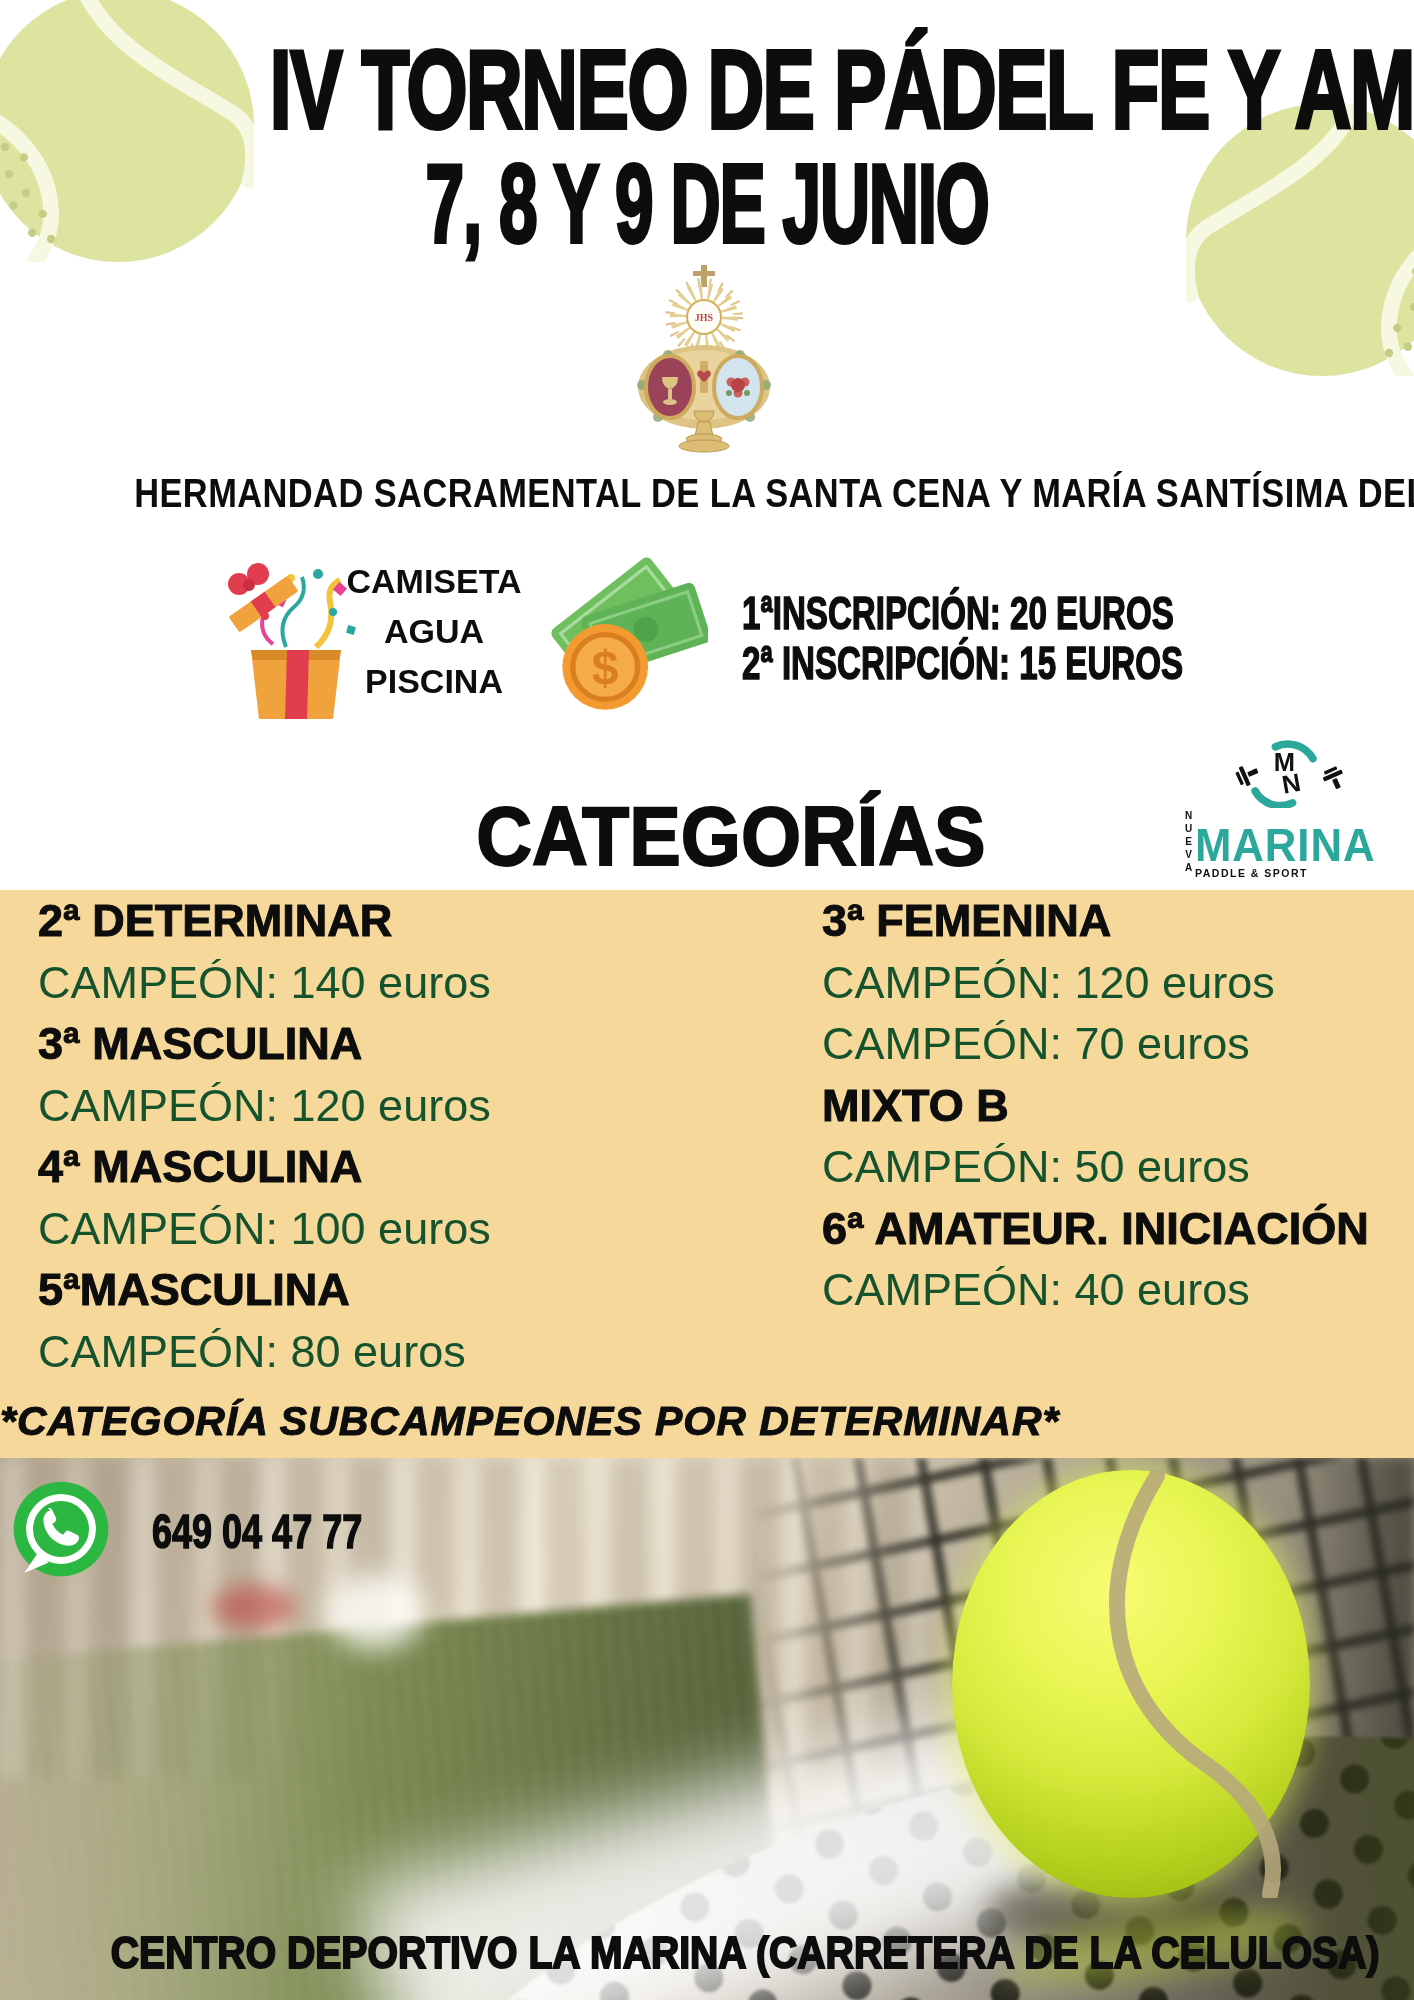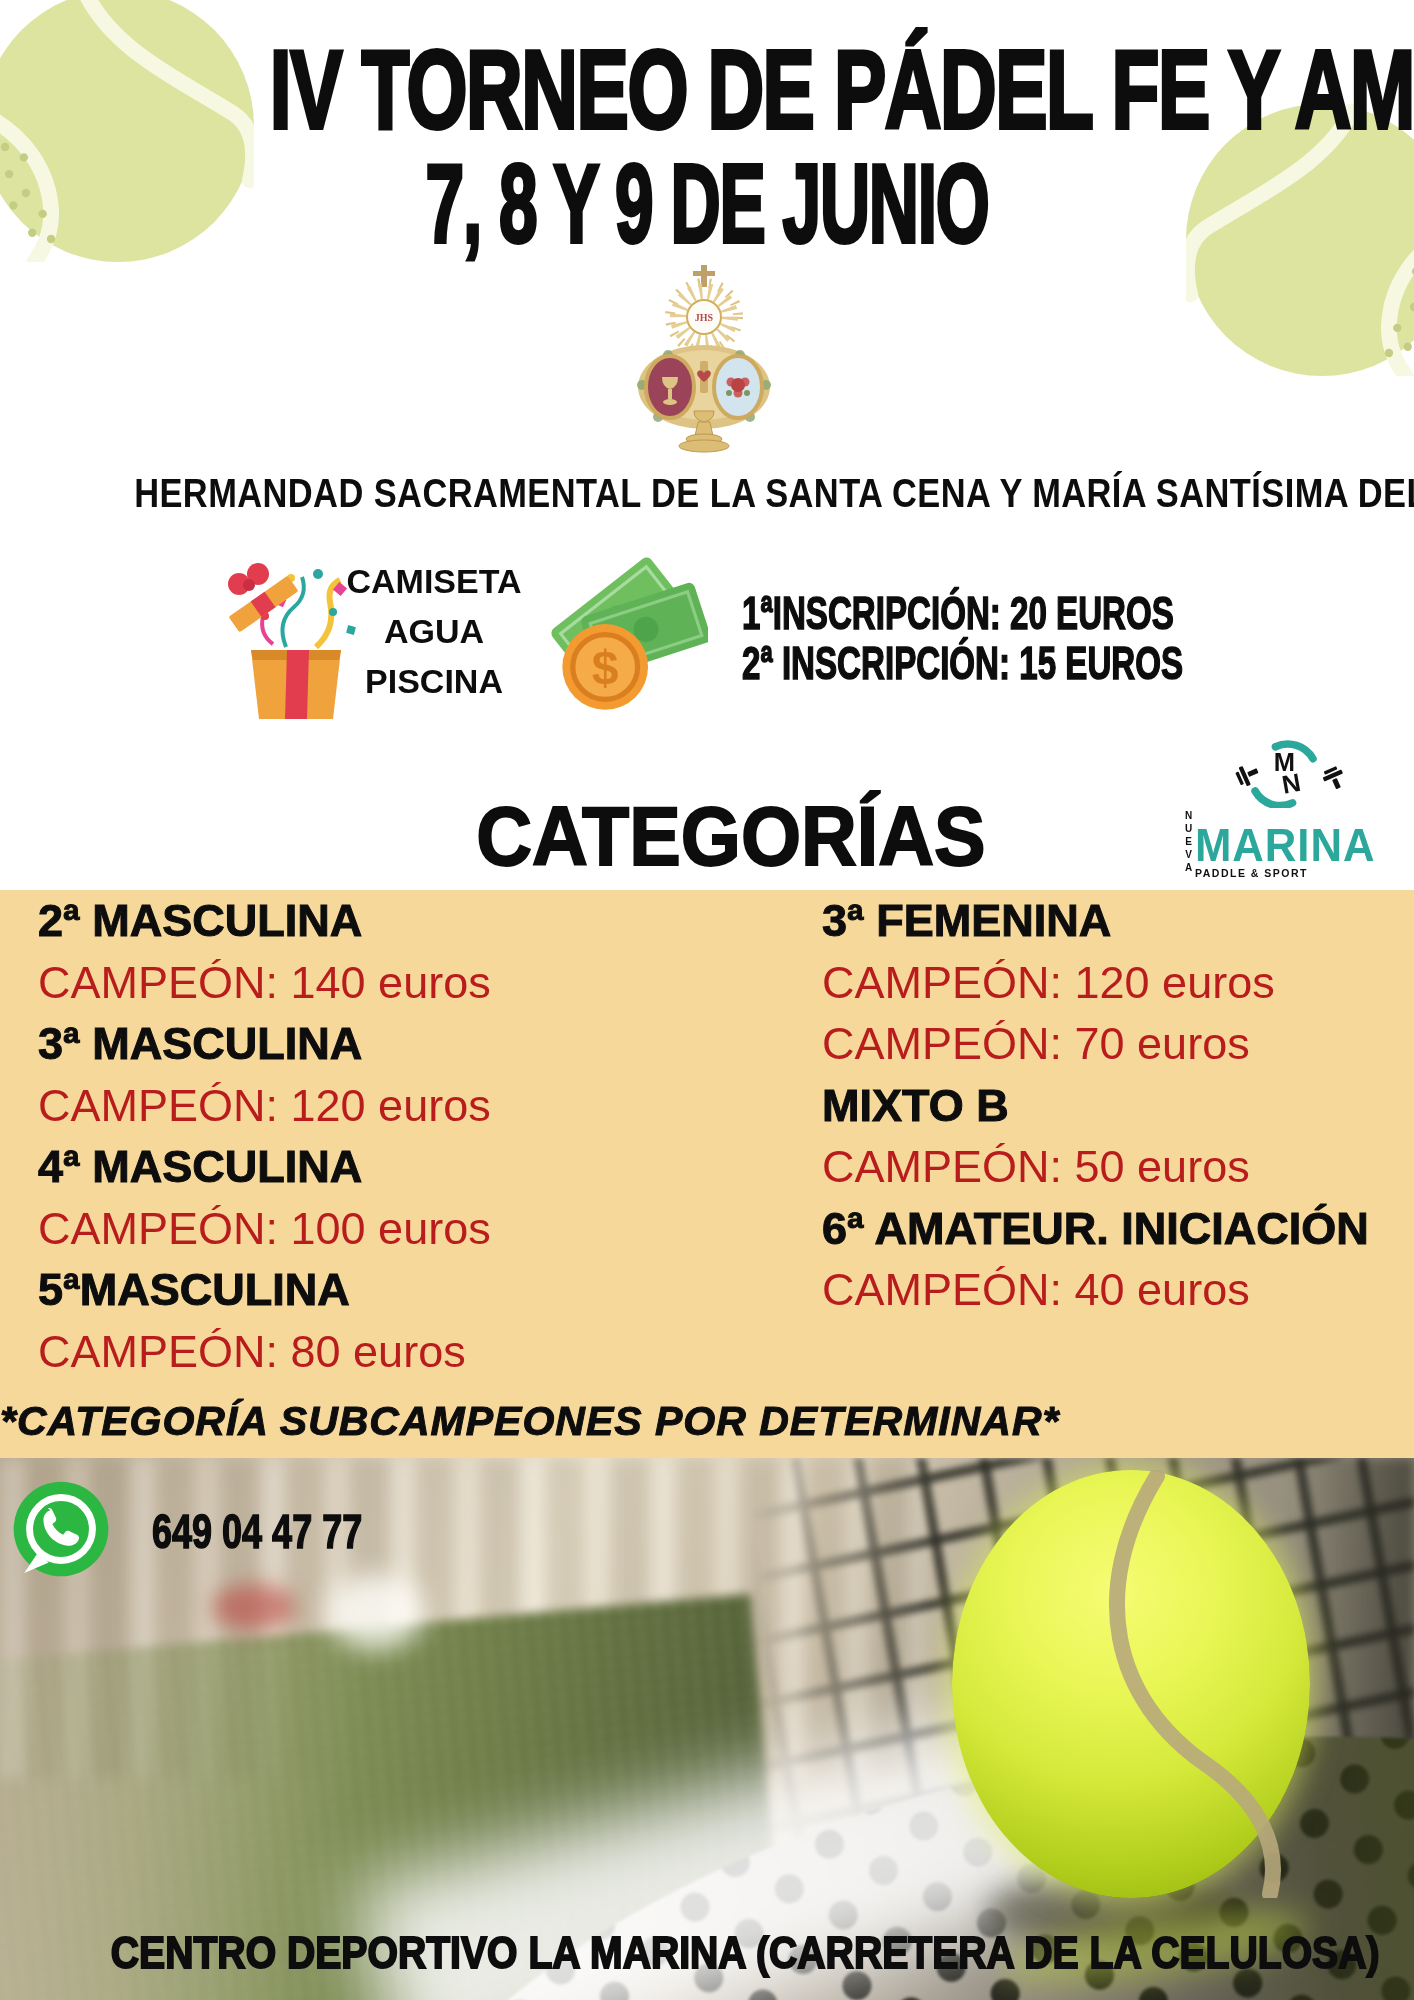--- a/index.html
+++ b/index.html
@@ -56,21 +56,21 @@
                 color:#111; margin:0 2px 4px 0; line-height:1;}
   .marina-name{font-size:46px; font-weight:700; color:#2ba79b; letter-spacing:1px;
                line-height:.85; display:inline-block; transform:scaleX(.95); transform-origin:left bottom;}
   .marina-tagline{font-size:10.5px; font-weight:700; color:#111;
                   letter-spacing:1.5px; margin-top:2px;}
 
   
   .panel{left:0; top:890px; width:1414px; height:568px; background:#f6d89b;}
   .cat-col{position:absolute; top:0; font-size:45px; line-height:61.5px;}
   .cat-col .name{font-weight:700; -webkit-text-stroke:1px #0d0d0d;}
-  .cat-col .prize{font-weight:400; color:#b91c1c;}
+  .cat-col .prize{font-weight:400; color:#14532d;}
   .col-left{left:38px;}
   .col-right{left:822px;}
   .note{position:absolute; left:0; top:508px; width:100%; 
         font-size:41px; font-weight:700; font-style:italic; letter-spacing:1px;
         -webkit-text-stroke:1px #0d0d0d;}
 
   
   .photo{left:0; top:1458px; width:1414px; height:704px; overflow:hidden;
          background:linear-gradient(105deg,#b5a78f 0%,#cfc2ac 16%,#e8dfca 36%,#d8ccb5 52%,#a49c8a 72%,#7a7666 100%);}
   .photo .layer{position:absolute;}
@@ -302,21 +302,21 @@
       <span class="marina-nueva">NUEVA</span>
       <span>
         <span class="marina-name">MARINA</span>
         <div class="marina-tagline">PADDLE &amp; SPORT</div>
       </span>
     </div>
   </div>
 
   <div class="abs panel">
     <div class="cat-col col-left">
-      <div class="name">2ª MASCULINA</div>
+      <div class="name">2ª DETERMINAR</div>
       <div class="prize">CAMPEÓN: 140 euros</div>
       <div class="name">3ª MASCULINA</div>
       <div class="prize">CAMPEÓN: 120 euros</div>
       <div class="name">4ª MASCULINA</div>
       <div class="prize">CAMPEÓN: 100 euros</div>
       <div class="name">5ªMASCULINA</div>
       <div class="prize">CAMPEÓN: 80 euros</div>
     </div>
     <div class="cat-col col-right">
       <div class="name">3ª FEMENINA</div>

